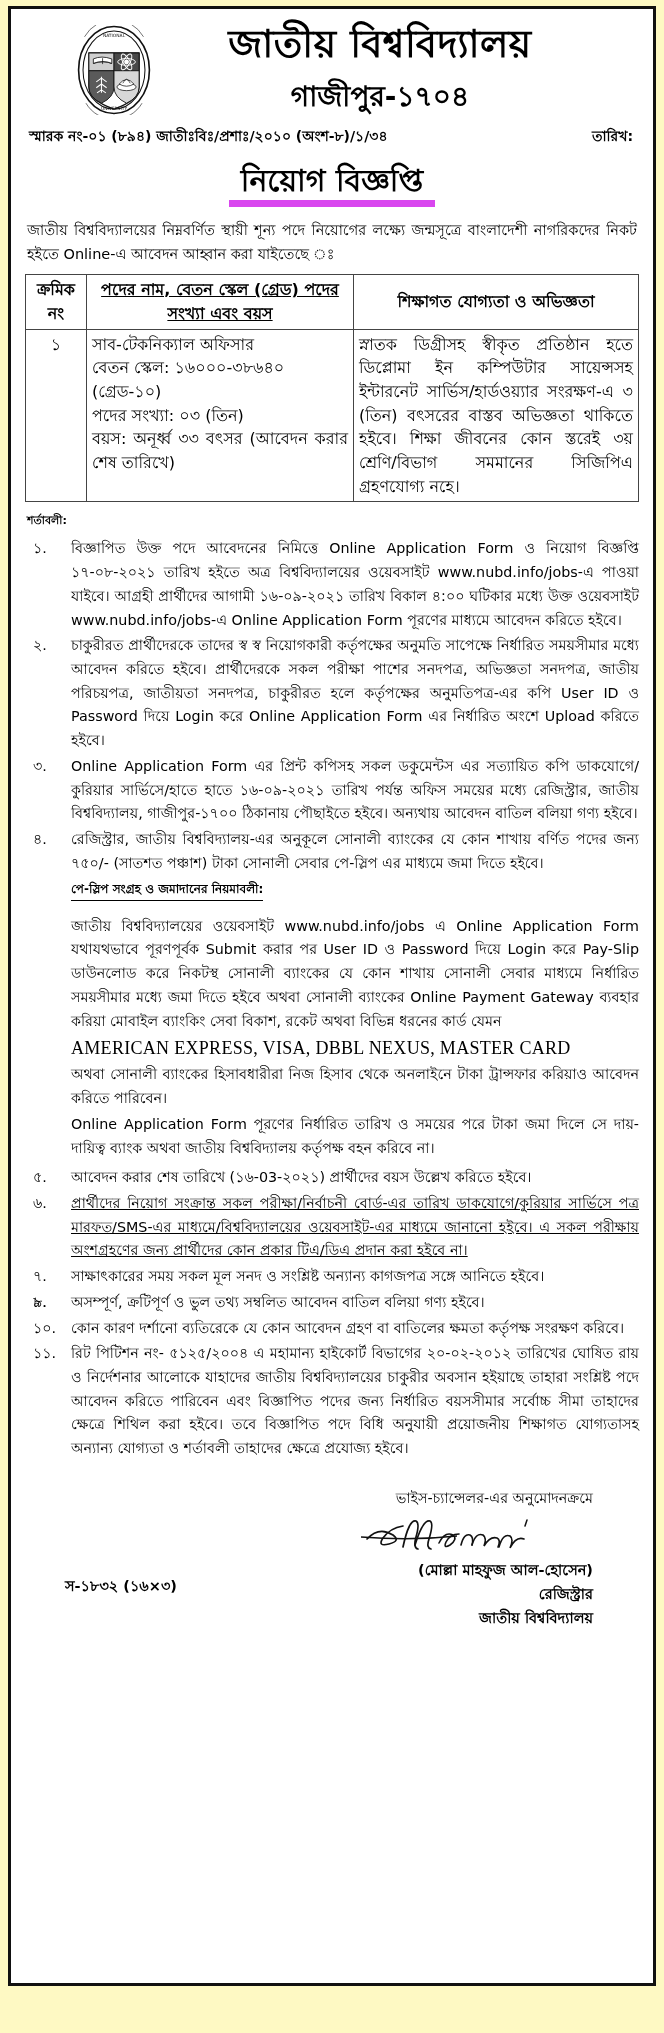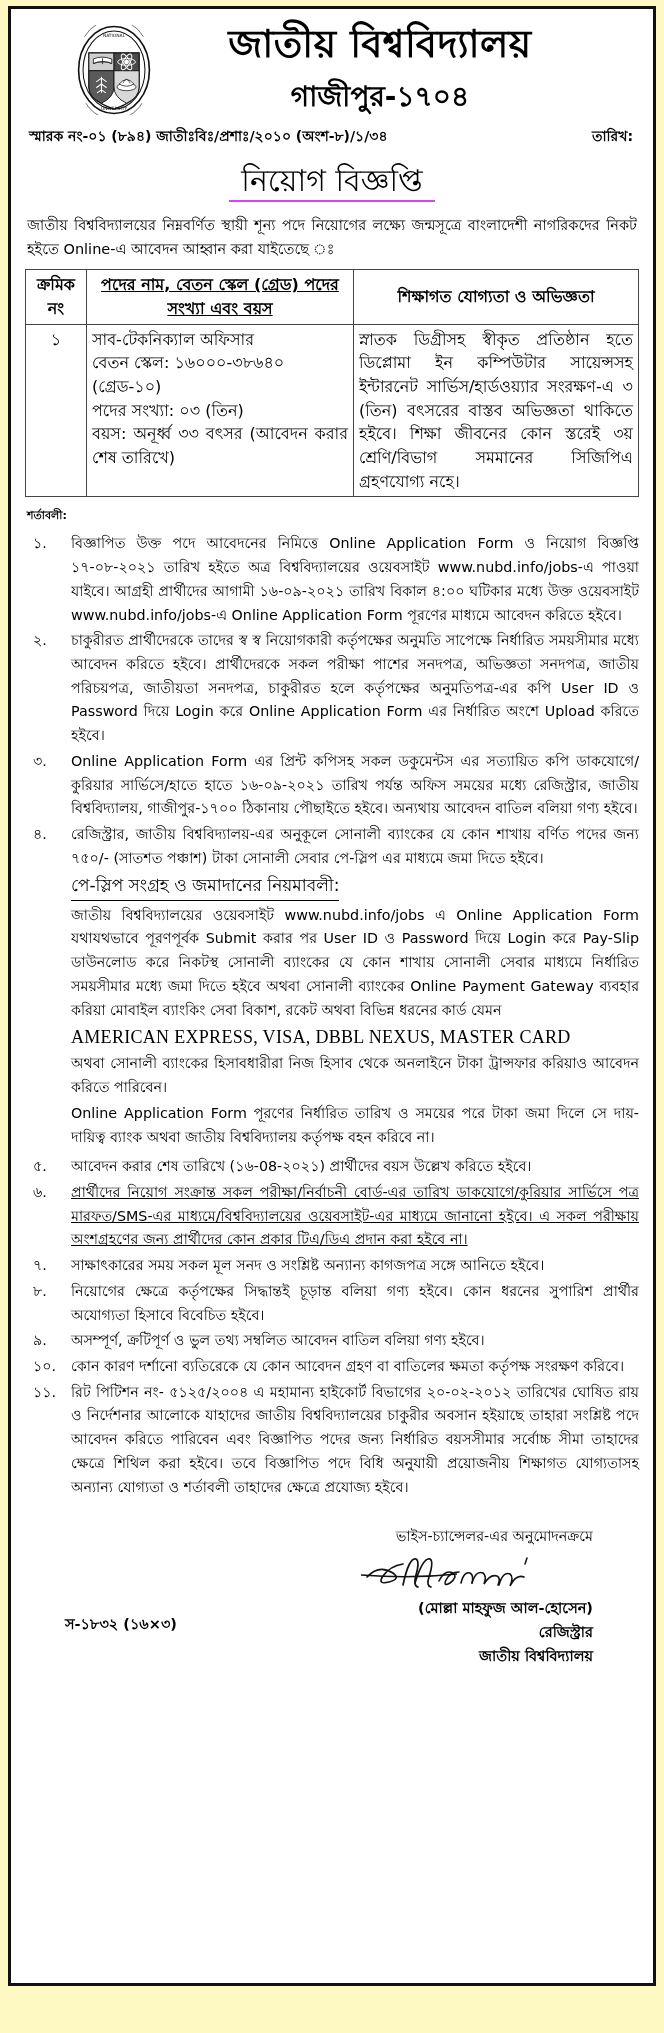--- a/index.html
+++ b/index.html
@@ -96,22 +96,22 @@
     white-space: nowrap;
   }
 
   .notice-title-wrap {
     text-align: center;
     margin-top: 14px;
   }
   .notice-title {
     display: inline-block;
     font-size: 30px;
-    font-weight: normal;
-    border-bottom: 2px solid #d946ef;
+    font-weight: bold;
+    border-bottom: 7px solid #d946ef;
     padding: 0 12px 2px 12px;
     line-height: 1.18;
   }
 
   .intro {
     margin-top: 12px;
     font-size: 14.5px;
     line-height: 1.62;
     text-align: justify;
     text-justify: inter-word;
@@ -172,26 +172,26 @@
     width: 32px;
     text-align: left;
     font-size: 14.3px;
   }
   li.underlined .body-text { text-decoration: underline; }
 
   .sub-block {
     margin-top: 2px;
   }
   .sub-heading {
-    font-weight: normal;
-    font-size: 17px;
+    font-weight: bold;
+    font-size: 12px;
     display: inline-block;
     border-bottom: 1.4px solid #000;
     line-height: 1.6;
-    margin-bottom: 1px;
+    margin-bottom: 12px;
   }
   .sub-para {
     font-size: 14.3px;
     line-height: 1.66;
     text-align: justify;
     text-justify: inter-word;
     margin-top: 2px;
   }
   .cardline {
     font-size: 18px;
@@ -334,33 +334,32 @@
             <div class="sub-para cardline en">AMERICAN EXPRESS, VISA, DBBL NEXUS, MASTER CARD</div>
             <div class="sub-para">অথবা সোনালী ব্যাংকের হিসাবধারীরা নিজ হিসাব থেকে অনলাইনে টাকা ট্রান্সফার করিয়াও আবেদন করিতে পারিবেন।</div>
             <div class="sub-para">Online Application Form পূরণের নির্ধারিত তারিখ ও সময়ের পরে টাকা জমা দিলে সে দায়-দায়িত্ব ব্যাংক অথবা জাতীয় বিশ্ববিদ্যালয় কর্তৃপক্ষ বহন করিবে না।</div>
           </div>
         </li>
       </ol>
 
       <ol class="cond-list">
         <li>
           <span class="marker">৫.</span>
-          <span class="body-text">আবেদন করার শেষ তারিখে (১৬-08-২০২১) প্রার্থীদের বয়স উল্লেখ করিতে হইবে।</span>
+          <span class="body-text">আবেদন করার শেষ তারিখে (১৬-03-২০২১) প্রার্থীদের বয়স উল্লেখ করিতে হইবে।</span>
         </li>
         <li class="underlined">
           <span class="marker">৬.</span>
           <span class="body-text">প্রার্থীদের নিয়োগ সংক্রান্ত সকল পরীক্ষা/নির্বাচনী বোর্ড-এর তারিখ ডাকযোগে/কুরিয়ার সার্ভিসে পত্র মারফত/SMS-এর মাধ্যমে/বিশ্ববিদ্যালয়ের ওয়েবসাইট-এর মাধ্যমে জানানো হইবে। এ সকল পরীক্ষায় অংশগ্রহণের জন্য প্রার্থীদের কোন প্রকার টিএ/ডিএ প্রদান করা হইবে না।</span>
         </li>
         <li>
           <span class="marker">৭.</span>
           <span class="body-text">সাক্ষাৎকারের সময় সকল মূল সনদ ও সংশ্লিষ্ট অন্যান্য কাগজপত্র সঙ্গে আনিতে হইবে।</span>
         </li>
         <li>
           <span class="marker">৮.</span>
-          <span class="body-text">নিয়োগের ক্ষেত্রে কর্তৃপক্ষের সিদ্ধান্তই চূড়ান্ত বলিয়া গণ্য হইবে। কোন ধরনের সুপারিশ প্রার্থীর অযোগ্যতা হিসাবে বিবেচিত হইবে।</span>
         </li>
         <li>
           <span class="marker">৯.</span>
           <span class="body-text">অসম্পূর্ণ, ক্রটিপূর্ণ ও ভুল তথ্য সম্বলিত আবেদন বাতিল বলিয়া গণ্য হইবে।</span>
         </li>
         <li>
           <span class="marker">১০.</span>
           <span class="body-text">কোন কারণ দর্শানো ব্যতিরেকে যে কোন আবেদন গ্রহণ বা বাতিলের ক্ষমতা কর্তৃপক্ষ সংরক্ষণ করিবে।</span>
         </li>
         <li>

